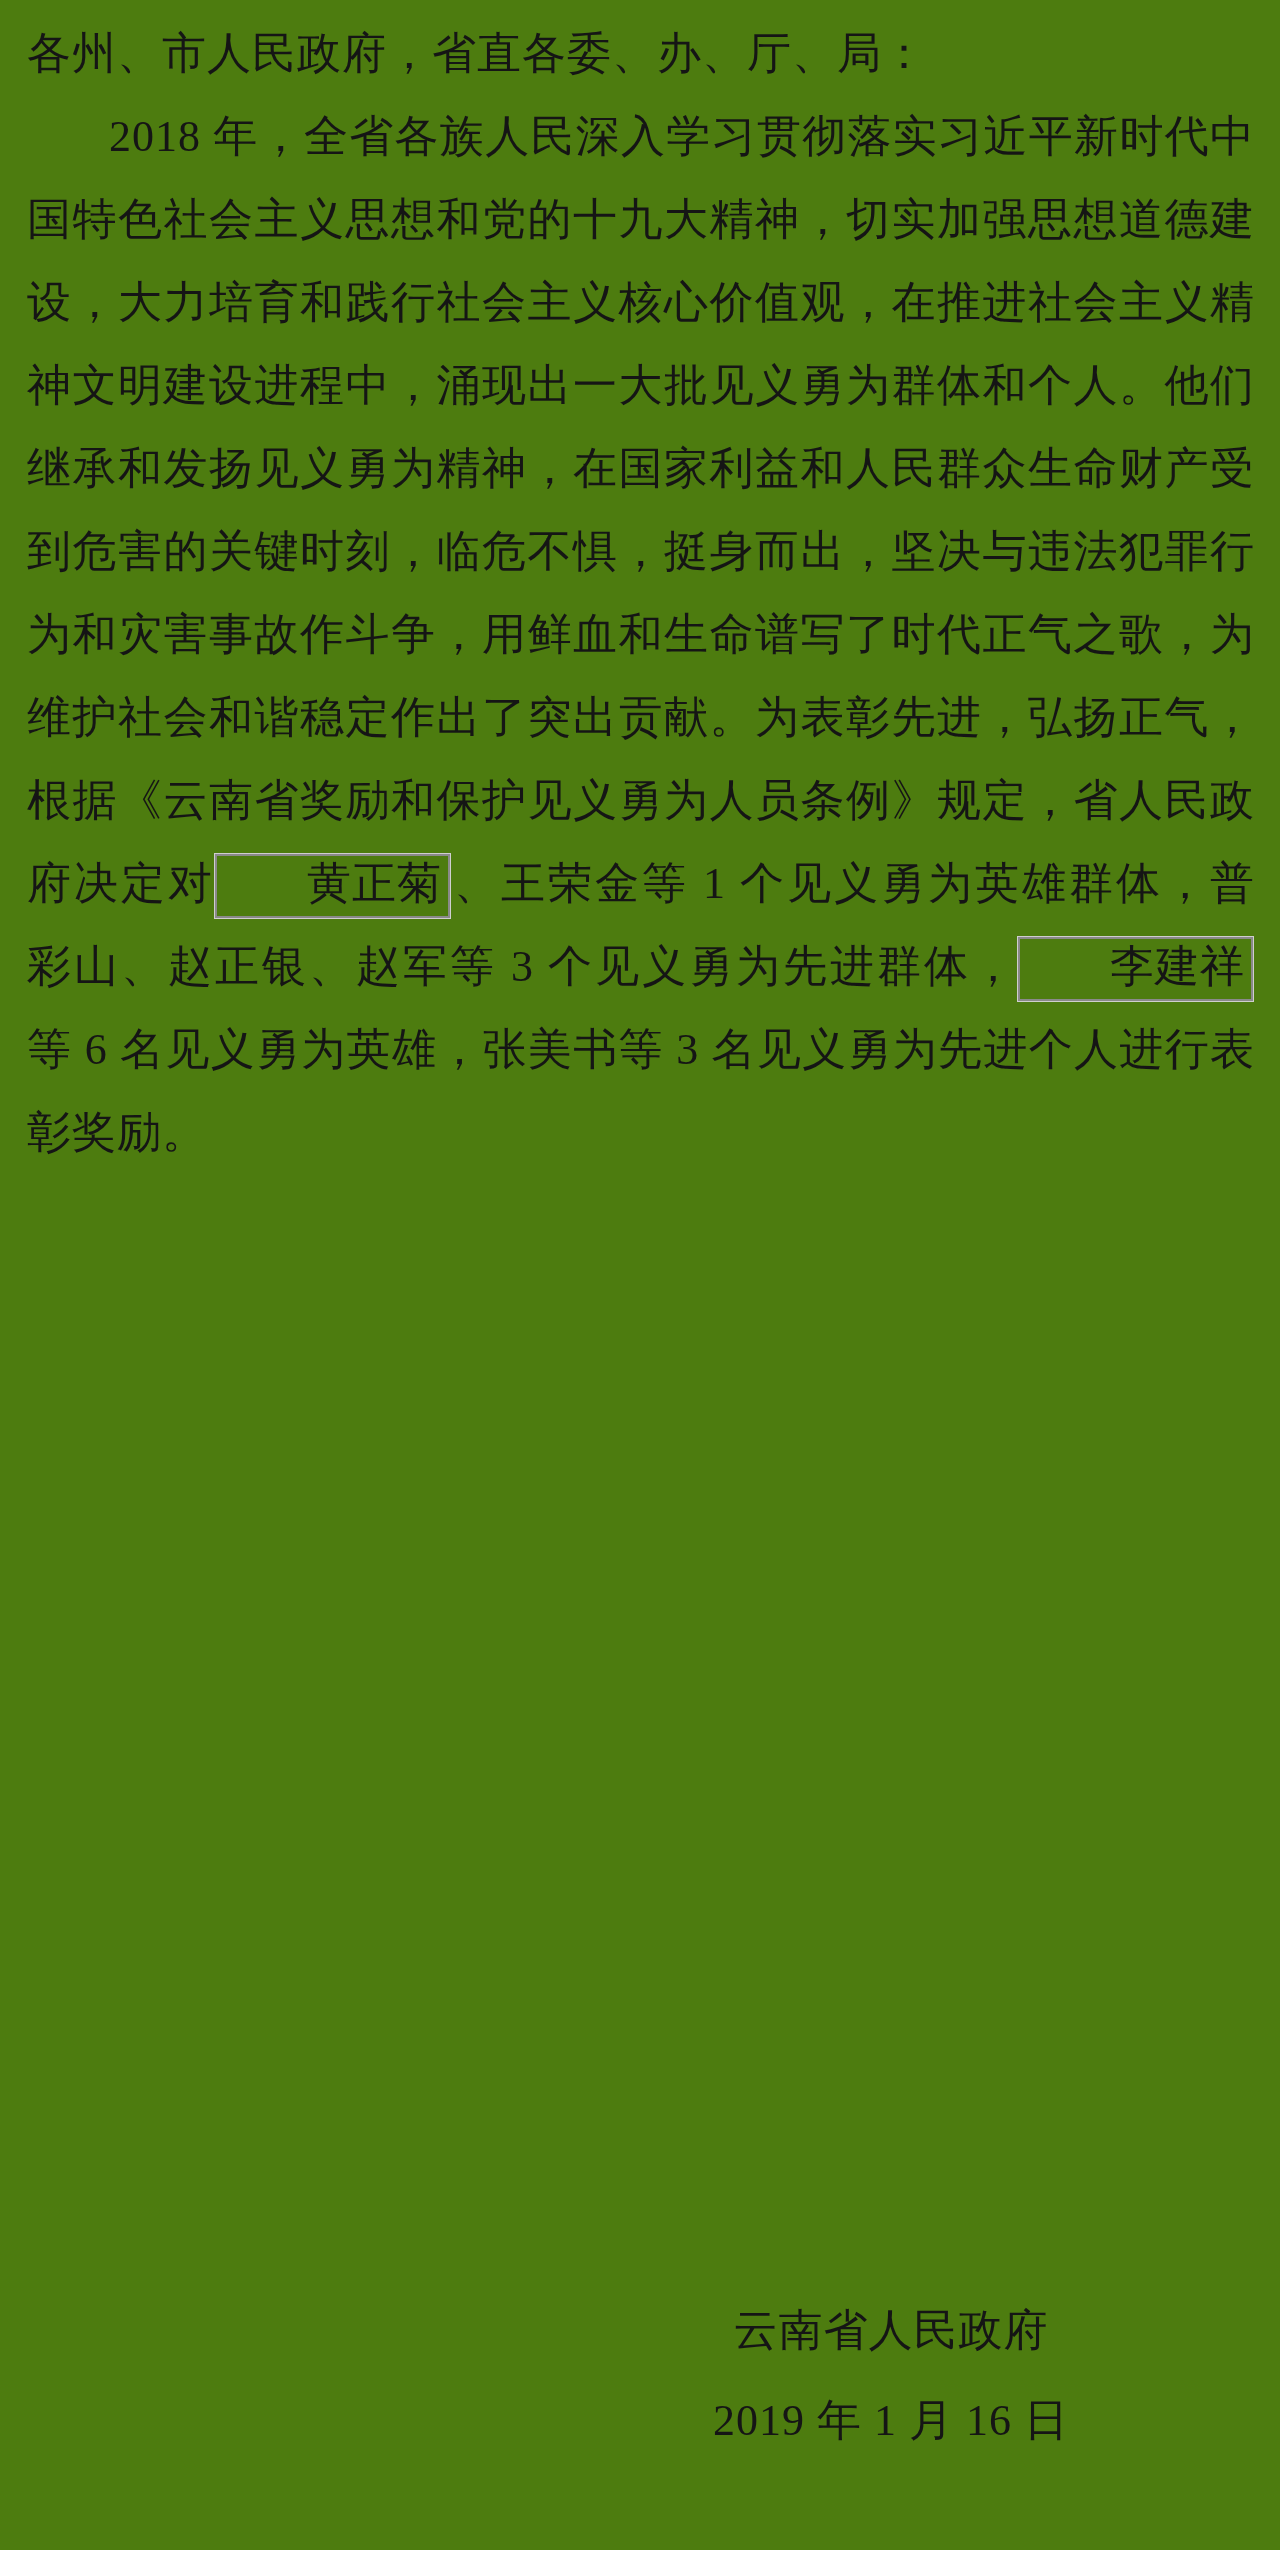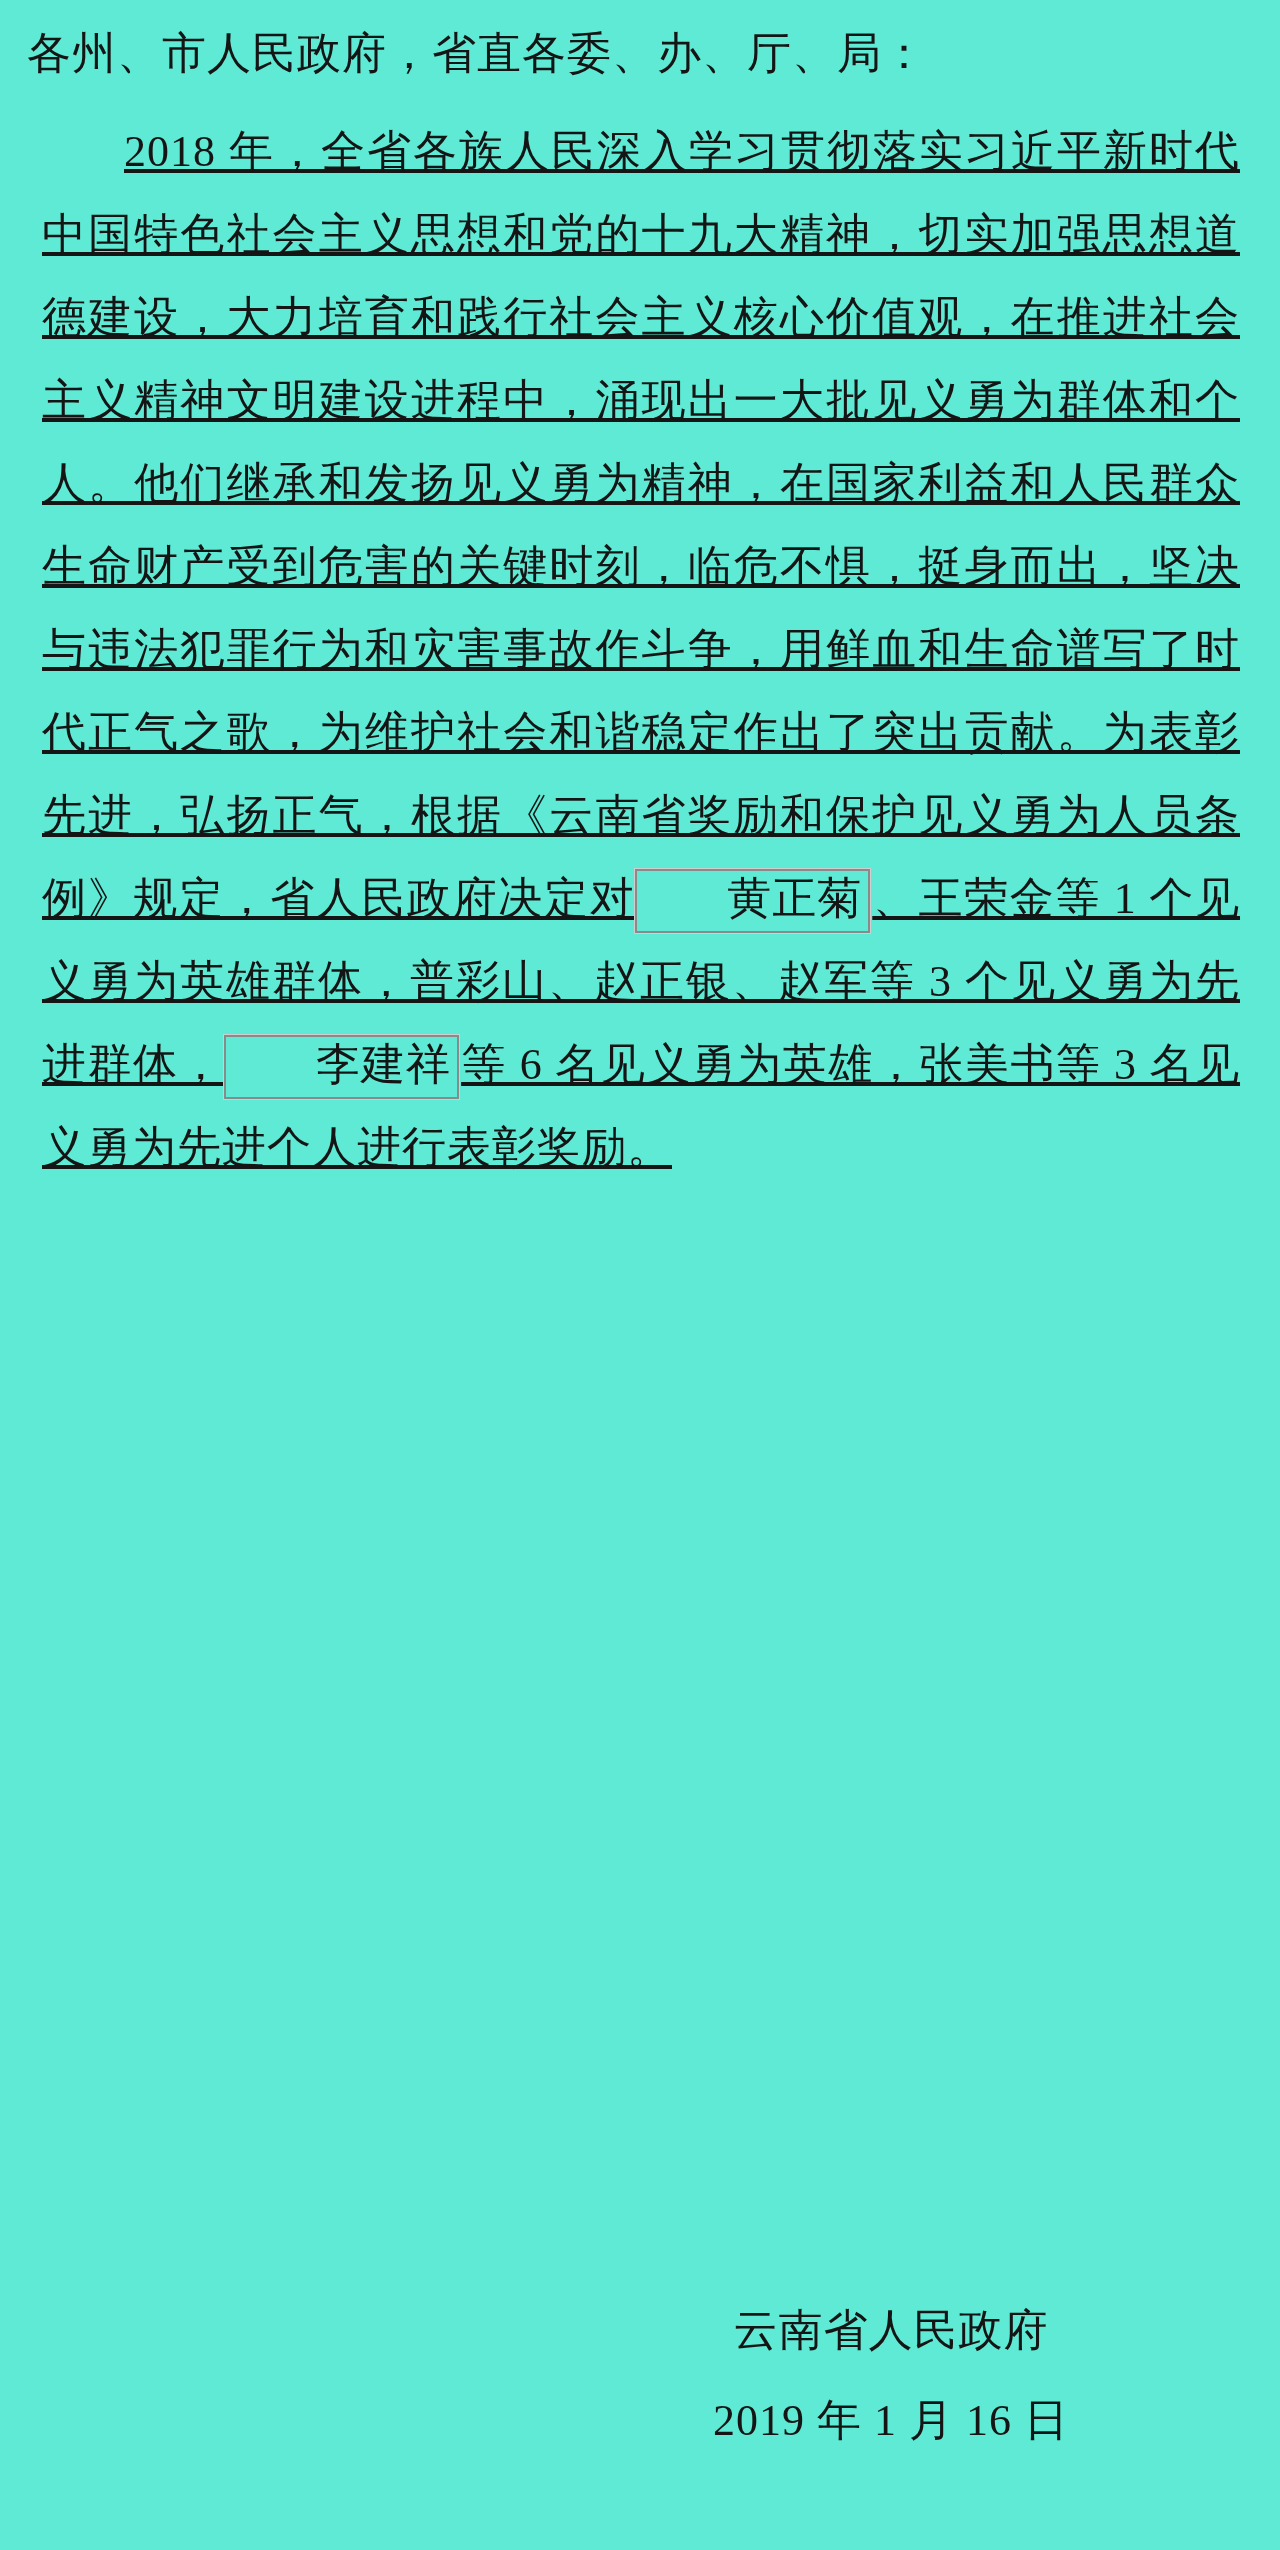--- a/index.html
+++ b/index.html
@@ -4,43 +4,42 @@
 <style>
   html, body {
     margin: 0;
     padding: 0;
     background: #ffffff;
   }
   .page {
     position: relative;
     width: 1280px;
     height: 2550px;
-    background: #5eead4;
+    background: #4d7c0f;
     color: #151515;
     font-family: "Liberation Serif", "DejaVu Serif", serif;
     font-size: 44px;
     line-height: 83px;
     letter-spacing: 1px;
     overflow: hidden;
     box-sizing: border-box;
   }
   .body-text {
     padding: 12px 25px 0 27px;
   }
   .salutation {
     text-align: left;
   }
   p.doc-para {
-    margin: 15px;
+    margin: 0;
     text-indent: 82px;
     text-align: justify;
     text-justify: inter-character;
     text-align-last: left;
     word-break: break-all;
-    text-decoration: underline;
   }
   .name-box {
     display: inline-block;
     border: 2px solid #8a8a8a;
     outline: 1px solid #cfcfcf;
     padding: 0px 6px 4px 8px;
     line-height: 56px;
     margin-right: 2px;
   }
   .attachment-line {

